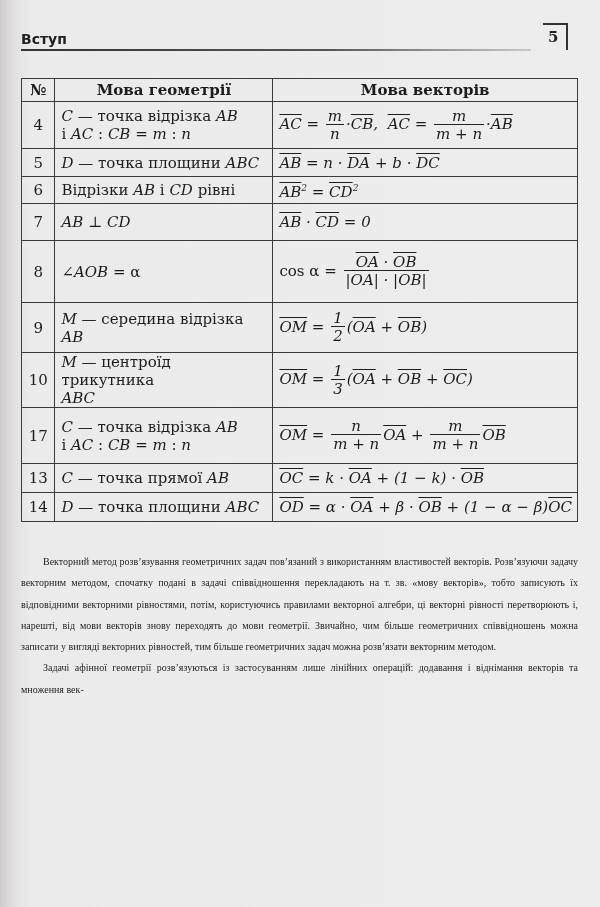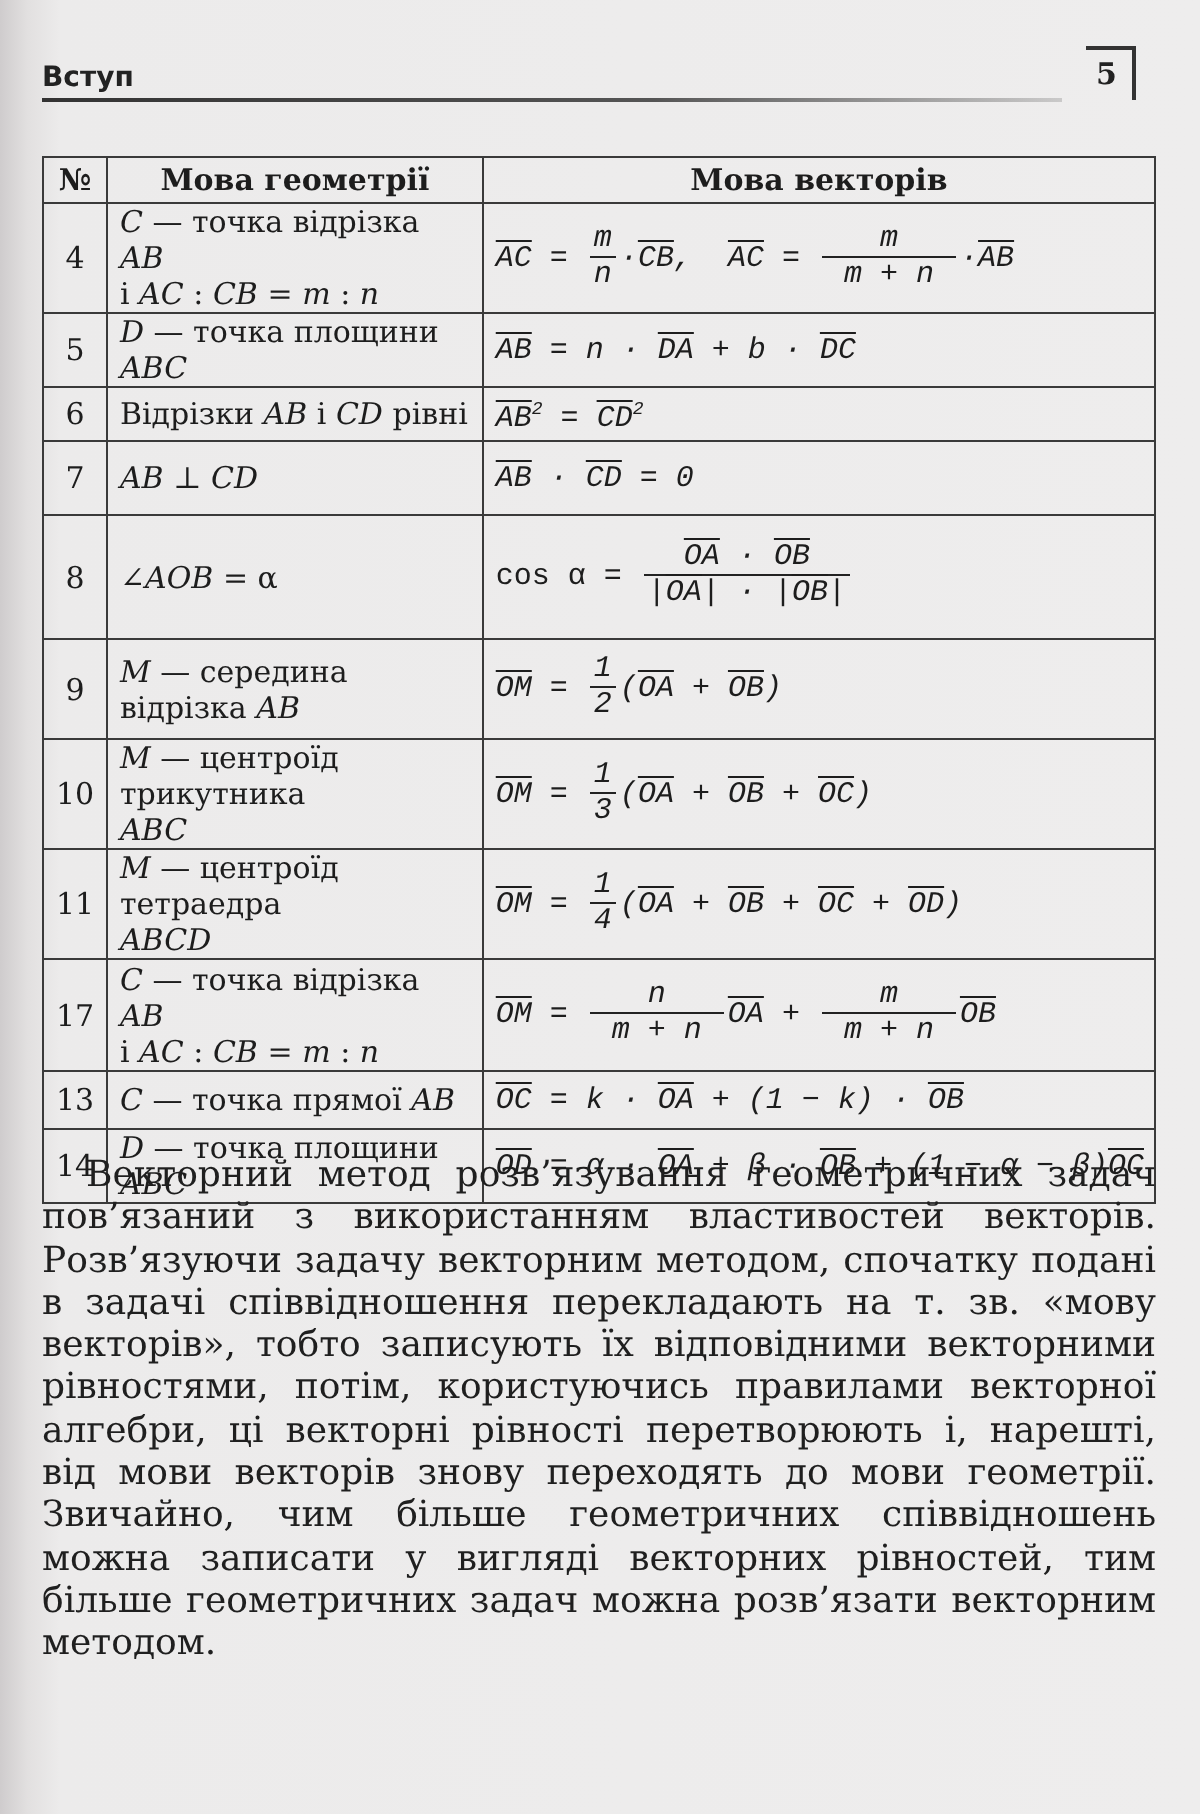--- a/index.html
+++ b/index.html
@@ -43,28 +43,28 @@
     border: 1px solid #3a3a3a; padding: 0 5px; vertical-align: middle;
   }
   table.vt th {
     height: 22px; font-weight: bold; font-size: 15px; text-align: center;
   }
   table.vt td.num { text-align: center; width: 25px; padding: 0 4px; }
   table.vt td.geo { width: 219px; padding-left: 6px; }
   table.vt td.vec { padding-left: 6px; }
   table.vt td.vec, table.vt td.geo { font-size: 15px; margin-left: 32px; }
   .it { font-style: italic; }
-  .vec-expr { font-style: italic; white-space: nowrap; font-family: Liberation Mono, monospace; }
+  .vec-expr { font-style: italic; white-space: nowrap; }
   .ov { text-decoration: overline; }
   .frac { display: inline-block; vertical-align: middle; text-align: center; margin: 0 2px; }
   .frac .n { display: block; border-bottom: 1px solid #222; padding: 0 2px; line-height: 16px; }
   .frac .d { display: block; padding: 0 2px; line-height: 18px; }
   .body-text {
-    position: absolute; left: 21px; top: 577px; width: 557px;
-    font-size: 18px; line-height: 21.3px; text-align: justify; color: #1f1f1f;
+    position: absolute; left: 21px; top: 551px; width: 557px;
+    font-size: 10px; line-height: 21.3px; text-align: justify; color: #1f1f1f; font-family: Liberation Serif, serif;
   }
   .body-text p { margin: 0; text-indent: 22px; }
   .body-text p + p { margin-top: 0; }
 </style>
 </head>
 <body>
 
 <div class="page">
 
   <div class="running-head">
@@ -117,25 +117,20 @@
       <td class="geo"><span class="it">M</span> — середина відрізка <span class="it">AB</span></td>
       <td class="vec"><span class="vec-expr"><span class="ov">OM</span> = <span class="frac"><span class="n">1</span><span class="d">2</span></span>(<span class="ov">OA</span> + <span class="ov">OB</span>)</span></td>
     </tr>
 
     <tr style="height:50px">
       <td class="num">10</td>
       <td class="geo"><span class="it">M</span> — центроїд трикутника<br><span class="it">ABC</span></td>
       <td class="vec"><span class="vec-expr"><span class="ov">OM</span> = <span class="frac"><span class="n">1</span><span class="d">3</span></span>(<span class="ov">OA</span> + <span class="ov">OB</span> + <span class="ov">OC</span>)</span></td>
     </tr>
 
-    <tr style="height:50px">
-      <td class="num">11</td>
-      <td class="geo"><span class="it">M</span> — центроїд тетраедра<br><span class="it">ABCD</span></td>
-      <td class="vec"><span class="vec-expr"><span class="ov">OM</span> = <span class="frac"><span class="n">1</span><span class="d">4</span></span>(<span class="ov">OA</span> + <span class="ov">OB</span> + <span class="ov">OC</span> + <span class="ov">OD</span>)</span></td>
-    </tr>
 
     <tr style="height:56px">
       <td class="num">17</td>
       <td class="geo"><span class="it">C</span> — точка відрізка <span class="it">AB</span><br>і <span class="it">AC</span> : <span class="it">CB</span> = <span class="it">m</span> : <span class="it">n</span></td>
       <td class="vec"><span class="vec-expr"><span class="ov">OM</span> = <span class="frac"><span class="n">&nbsp;&nbsp;&nbsp;n&nbsp;&nbsp;&nbsp;</span><span class="d">m + n</span></span><span class="ov">OA</span> + <span class="frac"><span class="n">&nbsp;&nbsp;&nbsp;m&nbsp;&nbsp;&nbsp;</span><span class="d">m + n</span></span><span class="ov">OB</span></span></td>
     </tr>
 
     <tr style="height:29px">
       <td class="num">13</td>
       <td class="geo"><span class="it">C</span> — точка прямої <span class="it">AB</span></td>
@@ -145,15 +140,16 @@
     <tr style="height:29px">
       <td class="num">14</td>
       <td class="geo"><span class="it">D</span> — точка площини <span class="it">ABC</span></td>
       <td class="vec"><span class="vec-expr"><span class="ov">OD</span> = α · <span class="ov">OA</span> + β · <span class="ov">OB</span> + (1 − α − β)<span class="ov">OC</span></span></td>
     </tr>
   </tbody>
     </table>
 
   <div class="body-text">
     <p>Векторний метод розв’язування геометричних задач пов’язаний з використанням властивостей векторів. Розв’язуючи задачу векторним методом, спочатку подані в задачі співвідношення перекладають на т. зв. «мову векторів», тобто записують їх відповідними векторними рівностями, потім, користуючись правилами векторної алгебри, ці векторні рівності перетворюють і, нарешті, від мови векторів знову переходять до мови геометрії. Звичайно, чим більше геометричних співвідношень можна записати у вигляді векторних рівностей, тим більше геометричних задач можна розв’язати векторним методом.</p>
+    <p>Задачі афінної геометрії розв’язуються із застосуванням лише лінійних операцій: додавання і віднімання векторів та множення век-</p>
   </div>
 
 </div>
 
 </body></html>

